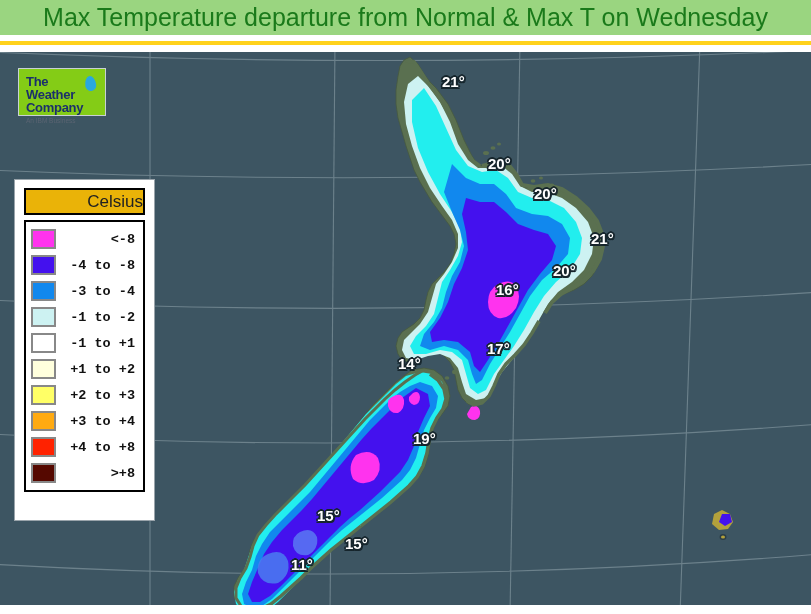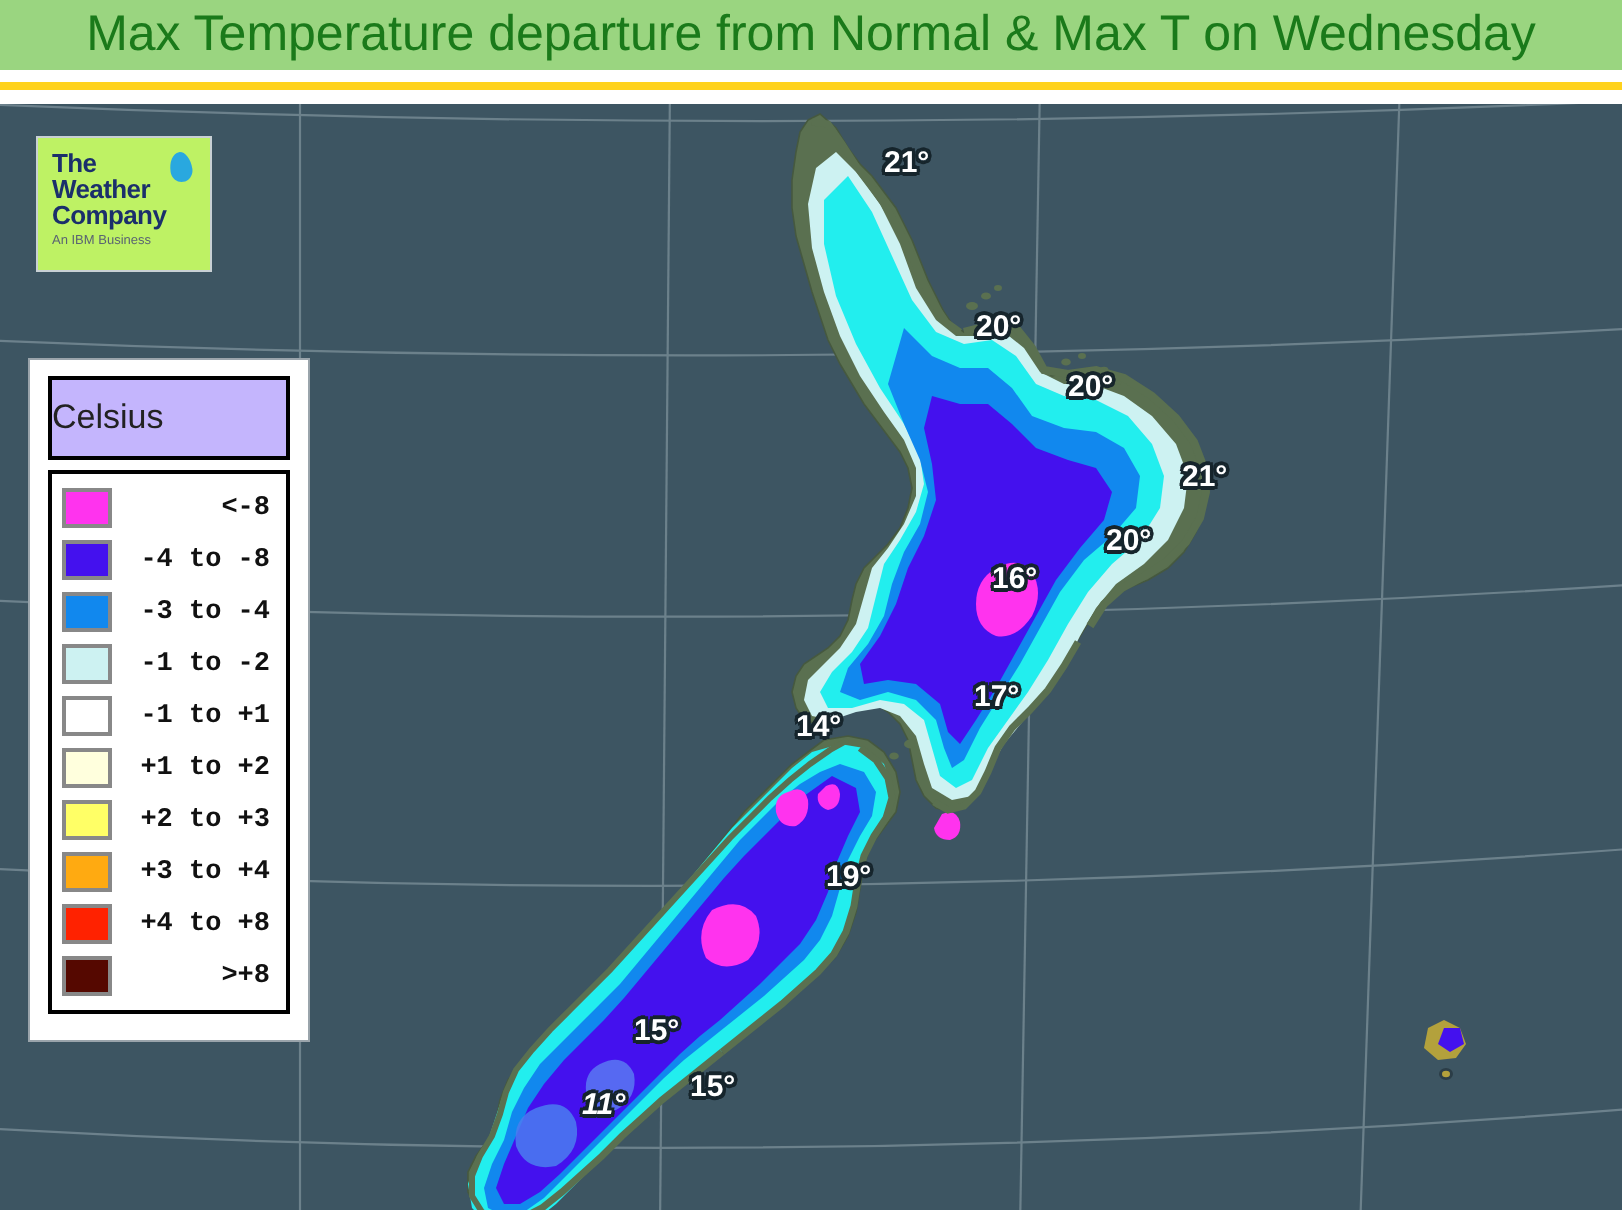--- a/index.html
+++ b/index.html
@@ -52,22 +52,22 @@
 
   #map-bottom-gap {
     position: absolute; left: 0; top: 605px;
     width: 811px; height: 9px;
     background: #ffffff;
   }
 
   
   #logo-box {
     position: absolute; left: 18px; top: 68px;
-    width: 88px; height: 68px;
-    background: #bef264;
+    width: 88px; height: 48px;
+    background: #84cc16;
     border: 1px solid #c8d0d4;
     padding: 6px 7px 4px 7px;
   }
   .logo-line {
     color: #1b2f6b;
     font-weight: bold;
     font-size: 13px;
     line-height: 13px;
     font-family: "Liberation Sans", sans-serif;
     letter-spacing: -0.3px;
@@ -90,23 +90,23 @@
   
   #legend {
     position: absolute; left: 14px; top: 179px;
     width: 141px; height: 342px;
     background: #ffffff;
     border: 1px solid #9aa4ab;
     padding: 8px 9px 9px 9px;
   }
   #legend-title-box {
     border: 2px solid #000000;
-    height: 42px;
-    display: flex; align-items: center; justify-content: flex-start;
-    background: #c4b5fd;
+    height: 27px;
+    display: flex; align-items: center; justify-content: flex-end;
+    background: #eab308;
     margin-bottom: 5px;
   }
   #legend-title {
     font-size: 17px;
     color: #222222;
     font-family: "Liberation Sans", sans-serif;
   }
   #legend-body {
     border: 2px solid #000000;
     background: #ffffff;
@@ -338,21 +338,21 @@
         <div class="temp-label" style="left: 467px; top: 103px;">20°</div>
         <div class="temp-label" style="left: 513px; top: 133px;">20°</div>
         <div class="temp-label" style="left: 570px; top: 178px;">21°</div>
         <div class="temp-label" style="left: 532px; top: 210px;">20°</div>
         <div class="temp-label" style="left: 475px; top: 229px;">16°</div>
         <div class="temp-label" style="left: 466px; top: 288px;">17°</div>
         <div class="temp-label" style="left: 377px; top: 303px;">14°</div>
         <div class="temp-label" style="left: 392px; top: 378px;">19°</div>
         <div class="temp-label" style="left: 296px; top: 455px;">15°</div>
         <div class="temp-label" style="left: 324px; top: 483px;">15°</div>
-        <div class="temp-label" style="left: 270px; top: 492px; font-style: italic;">11°</div>
+        <div class="temp-label" style="left: 270px; top: 504px;">11°</div>
       </div>
   </div>
 
   <div id="map-bottom-gap"></div>
 
   <div id="logo-box">
     <div id="logo-drop"></div>
     <div class="logo-line">The</div>
     <div class="logo-line">Weather</div>
     <div class="logo-line">Company</div>

